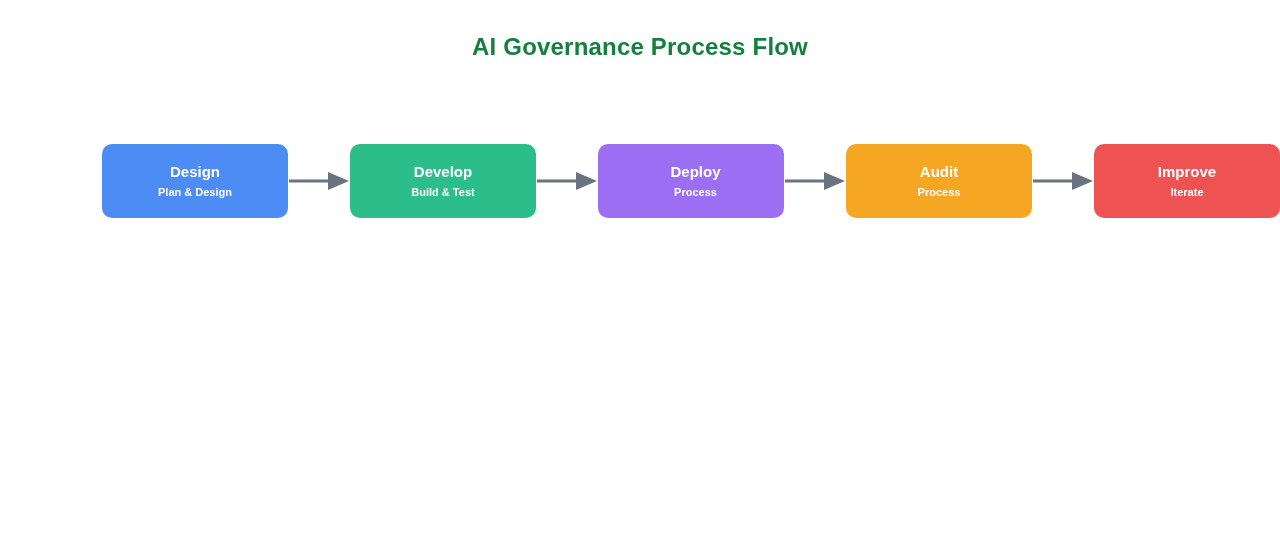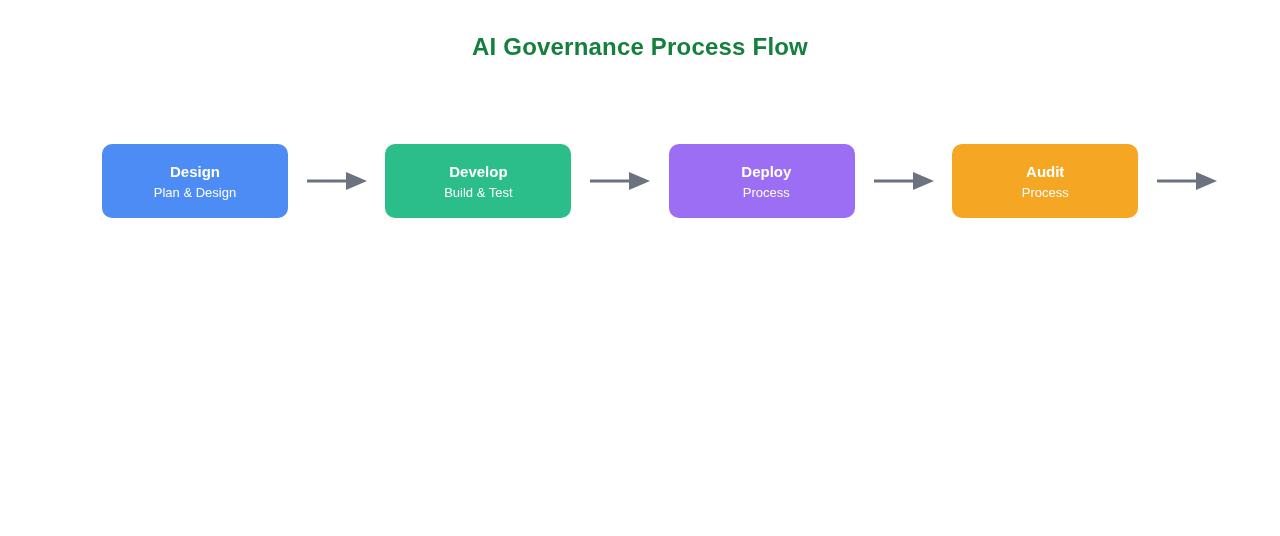--- a/index.html
+++ b/index.html
@@ -60,22 +60,22 @@
 
   .node-title {
     font-size: 15px;
     font-weight: bold;
     color: #ffffff;
     line-height: 20px;
     white-space: nowrap;
   }
 
   .node-subtitle {
-    font-size: 13px;
-    font-weight: normal;
+    font-size: 11px;
+    font-weight: bold;
     color: #ffffff;
     line-height: 19px;
     white-space: nowrap;
     margin-top: 1px;
   }
 
   
   .connector {
     flex: 0 0 auto;
     width: 62px;
@@ -134,14 +134,18 @@
     <div class="node-subtitle">Process</div>
   </div>
 
   <div class="connector">
     <svg width="62" height="22" viewBox="0 0 62 22" xmlns="http://www.w3.org/2000/svg">
       <line class="conn-line" x1="1" y1="11" x2="44" y2="11" stroke="#6b7280" stroke-width="3"></line>
       <polygon class="conn-head" points="40,2 61,11 40,20" fill="#6b7280"></polygon>
     </svg>
   </div>
 
+  <div class="node" style="background-color: rgb(238, 82, 83); color: rgb(255, 255, 255);">
+    <div class="node-title">Improve</div>
+    <div class="node-subtitle">Iterate</div>
+  </div>
 
 </div>
 
 </body></html>

